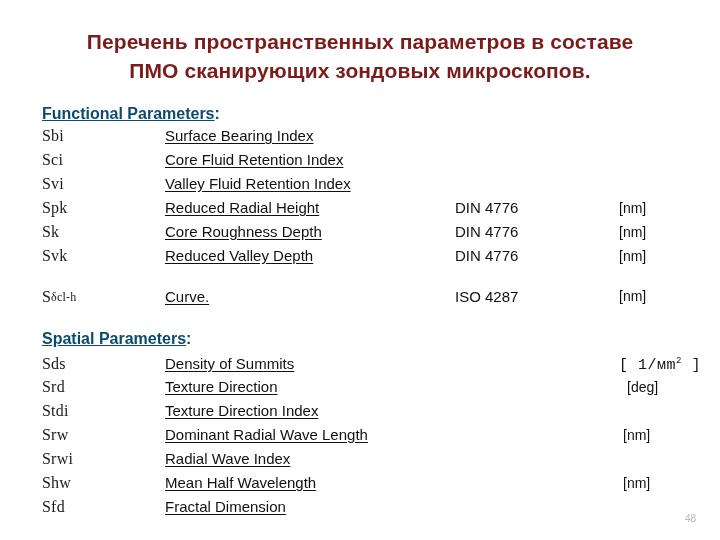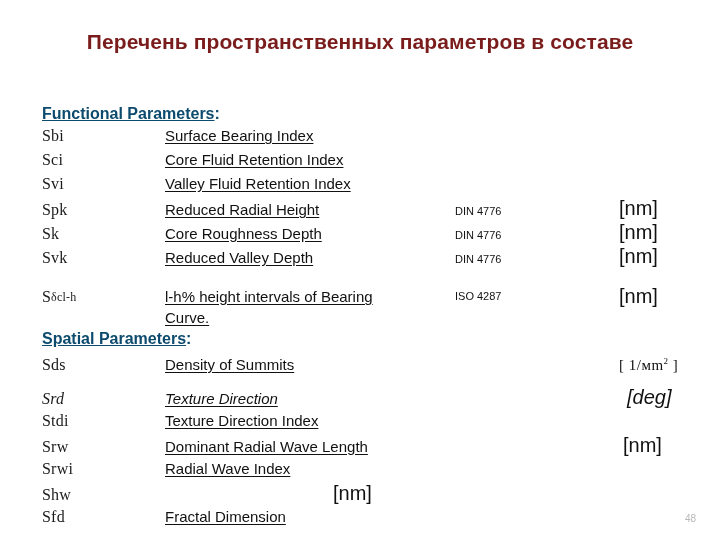--- a/index.html
+++ b/index.html
@@ -75,22 +75,21 @@
     line-height: 24px;
     white-space: nowrap;
   }
   .prow.tall {
     height: 42px;
     line-height: 21px;
     align-items: flex-start;
     margin-top: 18px;
   }
   .prow.gap-above {
-    margin-top: 12px;
-    font-style: italic;
+    margin-top: 2px;
   }
 
   .c-sym {
     width: 123px;
     flex: 0 0 123px;
     font-family: "Liberation Serif", serif;
     font-size: 16px;
     color: #1a1a1a;
     letter-spacing: 0.2px;
   }
@@ -114,34 +113,34 @@
     display: block;
   }
   .c-desc .wrap2 {
     display: block;
   }
 
   .c-std {
     width: 160px;
     flex: 0 0 160px;
     font-family: "Liberation Sans", sans-serif;
-    font-size: 11px;
+    font-size: 15px;
     color: #111111;
   }
 
   .c-unit {
     flex: 1 1 auto;
     font-family: "Liberation Sans", sans-serif;
-    font-size: 20px;
+    font-size: 14px;
     color: #111111;
     text-align: left;
     padding-left: 4px;
   }
   .c-unit.serif {
-    font-family: Liberation Serif, serif;
+    font-family: Liberation Mono, monospace;
     font-size: 15px;
     letter-spacing: 0.5px;
   }
   .c-unit sup {
     font-size: 9px;
     vertical-align: super;
   }
   .c-unit.indent-deg {
     padding-left: 12px;
   }
@@ -159,20 +158,21 @@
     color: #b8b8b8;
   }
 </style>
 </head>
 <body>
 
 <div id="slide">
 
   <div id="title-block">
     <div class="title-line">Перечень  пространственных параметров в составе</div>
+    <div class="title-line">ПМО сканирующих зондовых микроскопов.</div>
   </div>
 
   <div id="content">
 
     <div class="section-head"><span class="u">Functional Parameters</span><span>:</span></div>
 
     <div class="rows">
 
       <div class="prow">
         <div class="c-sym">Sbi</div>
@@ -212,21 +212,20 @@
       <div class="prow">
         <div class="c-sym">Svk</div>
         <div class="c-desc"><span class="u">Reduced Valley Depth</span></div>
         <div class="c-std">DIN 4776</div>
         <div class="c-unit">[nm]</div>
       </div>
 
       <div class="prow tall">
         <div class="c-sym"><span>S</span><span class="small">δcl-h</span></div>
         <div class="c-desc">
-            <span class="u wrap1">l-h% height intervals of Bearing</span>
             <span class="u wrap2">Curve.</span>
           </div>
         <div class="c-std">ISO 4287</div>
         <div class="c-unit">[nm]</div>
       </div>
 
     </div>
 
     <div class="section-head"><span class="u">Spatial Parameters</span><span>:</span></div>
 
@@ -262,20 +261,21 @@
 
       <div class="prow">
         <div class="c-sym">Srwi</div>
         <div class="c-desc"><span class="u">Radial Wave Index</span></div>
         <div class="c-std"></div>
         <div class="c-unit"></div>
       </div>
 
       <div class="prow">
         <div class="c-sym">Shw</div>
+        <div class="c-desc"><span class="u">Mean Half Wavelength</span></div>
         <div class="c-std"></div>
         <div class="c-unit indent-nm">[nm]</div>
       </div>
 
       <div class="prow">
         <div class="c-sym">Sfd</div>
         <div class="c-desc"><span class="u">Fractal Dimension</span></div>
         <div class="c-std"></div>
         <div class="c-unit"></div>
       </div>

